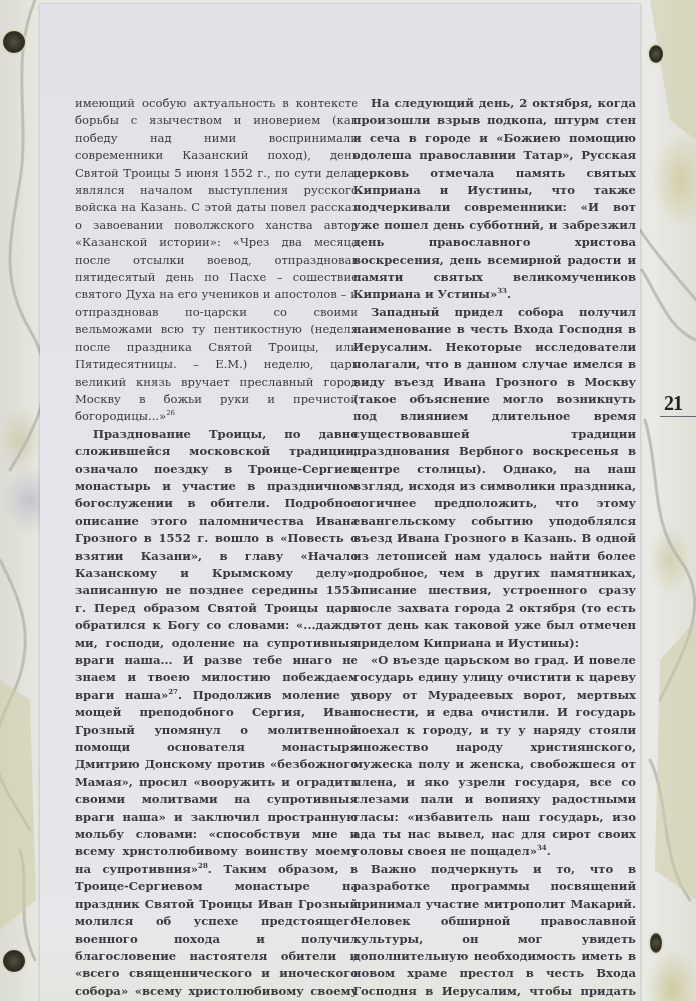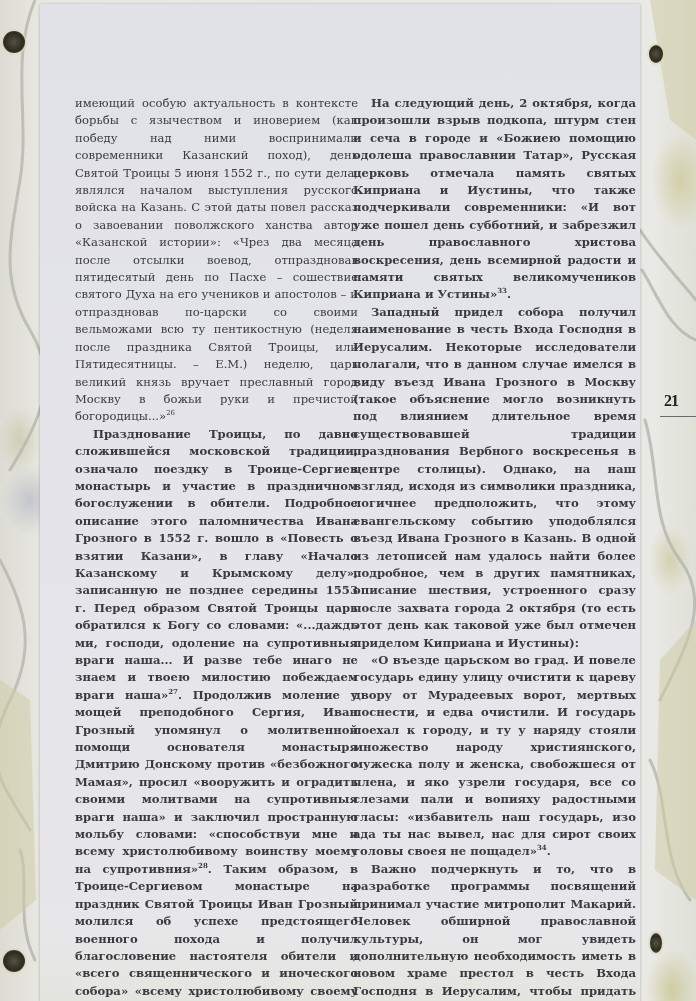--- a/index.html
+++ b/index.html
@@ -39,21 +39,21 @@
       text-align: justify; hyphens: auto;
     }
     .col.left { left: 35px; }
     .col.right { left: 313px; }
     .col p { margin: 0; text-indent: 0; }
     .col p.indent { text-indent: 18px; font-weight: bold; }
     .col p.noindent { text-indent: 0; }
     sup { font-size: 7px; line-height: 0; vertical-align: super; }
     .page-number {
       position: absolute; left: 664px; top: 392px;
-      font-family: "Liberation Serif", serif; font-size: 16px; font-weight: bold;
+      font-family: "Liberation Serif", serif; font-size: 20px; font-weight: bold;
       color: #222; letter-spacing: -1px;
     }
     .page-number-rule {
       position: absolute; left: 660px; top: 416px; width: 36px; height: 1px;
       background: #6a6a6a;
     }
   </style>
 </head>
 <body>
 

